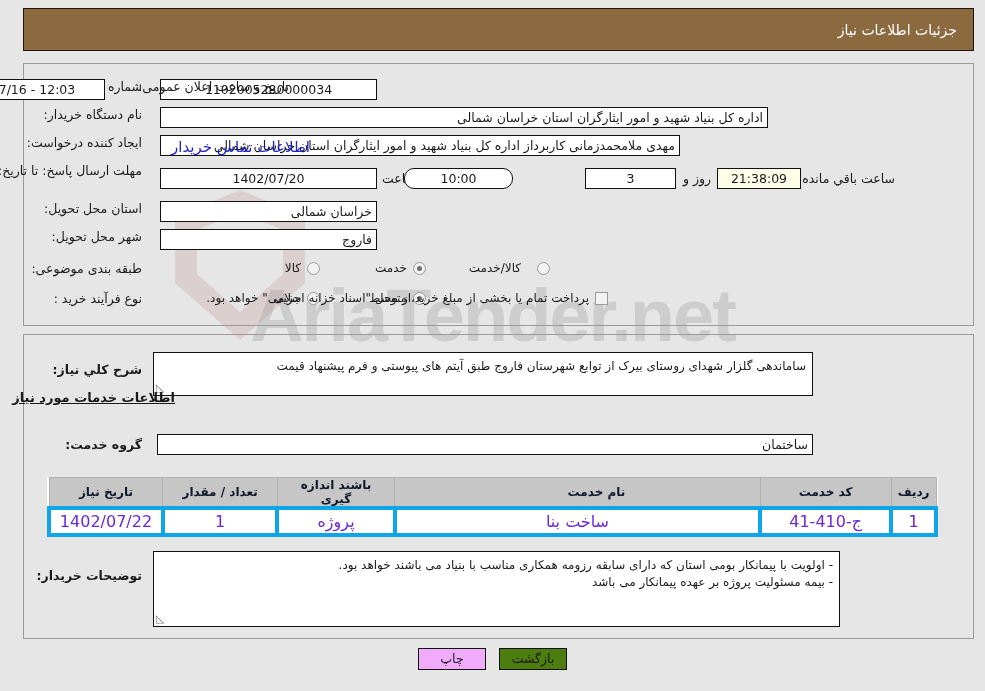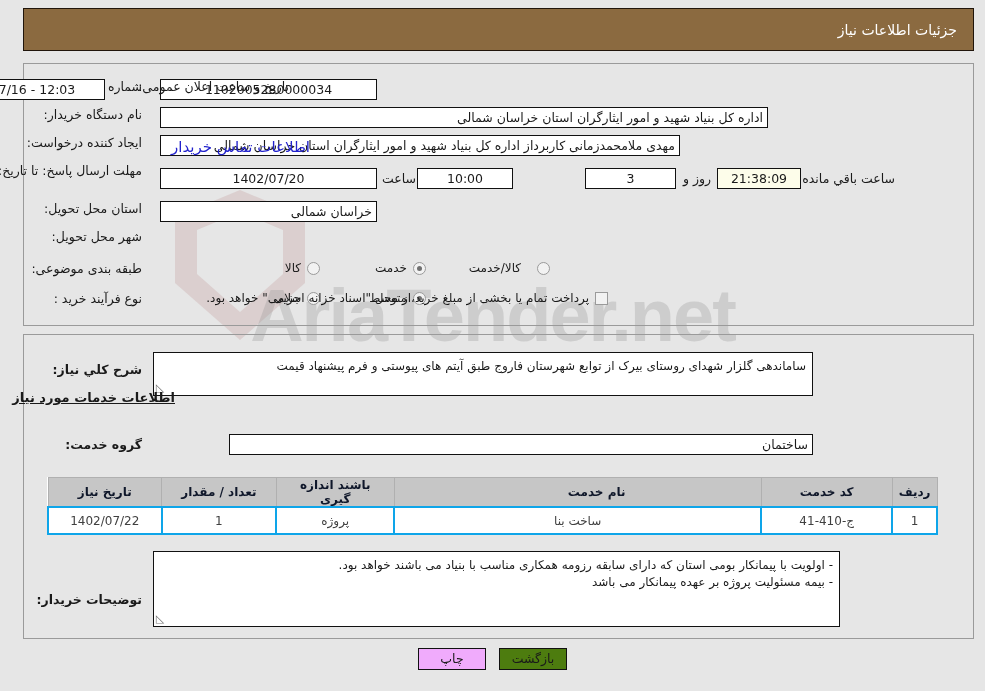--- a/index.html
+++ b/index.html
@@ -175,26 +175,26 @@
     border: 1px solid #b0b0b0;
     color: #0f172a;
     font-weight: bold;
     height: 27px;
     padding: 0 6px;
     text-align: center;
     font-size: 12px;
   }
   .tbl td {
     background: #ffffff;
-    border: 2px solid #0ea5e9;
+    border: 4px solid #0ea5e9;
     height: 27px;
     padding: 0 6px;
     text-align: center;
-    color: #404040;
-    font-size: 12px;
+    color: #6d28d9;
+    font-size: 16px;
   }
 
   
   .footer {
     position: absolute;
     left: 0; top: 648px;
     width: 985px;
     display: flex;
     justify-content: center;
     gap: 13px;
@@ -249,34 +249,35 @@
     <div class="lbl">ایجاد کننده درخواست:</div>
   </div>
   <div class="field rtl-right" style="position:absolute; right:305px; top:135px; width:520px; z-index:3;">مهدی  ملامحمدزمانی کاربرداز اداره کل بنیاد شهید و امور ایثارگران استان خراسان شمالی</div>
   <a class="link" style="position:absolute; right:675px; top:138px; z-index:4;">اطلاعات تماس خریدار</a>
 
   <div class="row" style="right:843px; top:163px; flex-direction:column; align-items:flex-start;">
     <div class="lbl">مهلت ارسال پاسخ: تا تاریخ:</div>
   </div>
   <div class="field" style="position:absolute; right:608px; top:168px; width:217px; z-index:3;">1402/07/20</div>
   <div class="lbl" style="position:absolute; right:569px; top:171px; z-index:3;">ساعت</div>
-  <div class="field" style="position:absolute; right:472px; top:168px; width:96px; z-index:3;">10:00</div>
+  <div class="field" style="position:absolute; right:472px; top:168px; width:109px; z-index:3;border-radius:10px;">10:00</div>
   <div class="field" style="position:absolute; right:309px; top:168px; width:91px; z-index:3;">3</div>
   <div class="lbl" style="position:absolute; right:274px; top:171px; z-index:3;">روز و</div>
   <div class="field cream" style="position:absolute; right:184px; top:168px; width:84px; z-index:3;">21:38:09</div>
   <div class="lbl" style="position:absolute; right:90px; top:171px; z-index:3;">ساعت باقي مانده</div>
 
   <div class="row" style="right:843px; top:201px;">
     <div class="lbl">استان محل تحویل:</div>
   </div>
   <div class="field rtl-right" style="position:absolute; right:608px; top:201px; width:217px; z-index:3;">خراسان شمالی</div>
 
   <div class="row" style="right:843px; top:229px;">
     <div class="lbl">شهر محل تحویل:</div>
   </div>
+  <div class="field rtl-right" style="position:absolute; right:608px; top:229px; width:217px; z-index:3;">فاروج</div>
 
   <div class="row" style="right:843px; top:261px;">
     <div class="lbl">طبقه بندی موضوعی:</div>
   </div>
   <div class="row" style="right:665px; top:261px;">
     <span class="radio"></span>
     <span style="margin-right:6px;">کالا</span>
   </div>
   <div class="row" style="right:559px; top:261px;">
     <span class="radio checked"></span>
@@ -307,21 +308,21 @@
 
   <div class="lbl lbl-b" style="position:absolute; right:843px; top:362px; z-index:3;">شرح کلي نیاز:</div>
   <div class="textbox" style="right:172px; top:352px; width:660px; height:44px;">
     <div class="tb-inner">ساماندهی گلزار شهدای روستای بیرک از توابع شهرستان فاروج طبق آیتم های پیوستی و فرم پیشنهاد قیمت</div>
     <span class="grip">◿</span>
   </div>
 
   <div class="lbl lbl-b" style="position:absolute; right:810px; top:390px; font-size:13px; z-index:3;text-decoration:underline;">اطلاعات خدمات مورد نیاز</div>
 
   <div class="lbl lbl-b" style="position:absolute; right:843px; top:437px; z-index:3;">گروه خدمت:</div>
-  <div class="field rtl-right" style="position:absolute; right:172px; top:434px; width:584px; z-index:3;">ساختمان</div>
+  <div class="field rtl-right" style="position:absolute; right:172px; top:434px; width:656px; z-index:3;">ساختمان</div>
 
   <table class="tbl">
     <thead>
       <tr>
         <th style="width:38px;">ردیف</th>
         <th style="width:132px;">کد خدمت</th>
         <th style="width:372px;padding-left:44px;">نام خدمت</th>
         <th style="width:119px;">باشند اندازه گیری</th>
         <th style="width:116px;">تعداد / مقدار</th>
         <th style="width:114px;">تاریخ نیاز</th>
@@ -332,21 +333,21 @@
         <td>1</td>
         <td>ج-410-41</td>
         <td>ساخت بنا</td>
         <td>پروژه</td>
         <td>1</td>
         <td>1402/07/22</td>
       </tr>
     </tbody>
   </table>
 
-  <div class="lbl lbl-b" style="position:absolute; right:843px; top:592px; z-index:3;">توضیحات خریدار:</div>
+  <div class="lbl lbl-b" style="position:absolute; right:843px; top:568px; z-index:3;">توضیحات خریدار:</div>
   <div class="textbox" style="right:145px; top:551px; width:687px; height:76px;">
     <div class="tb-inner">- اولویت با پیمانکار بومی استان که دارای سابقه رزومه همکاری مناسب با بنیاد می باشند خواهد بود.
 - بیمه مسئولیت پروژه بر عهده پیمانکار می باشد</div>
     <span class="grip">◿</span>
   </div>
 
   <div class="footer">
     <div class="btn btn-back">بازگشت</div>
     <div class="btn btn-print">چاپ</div>
   </div>

